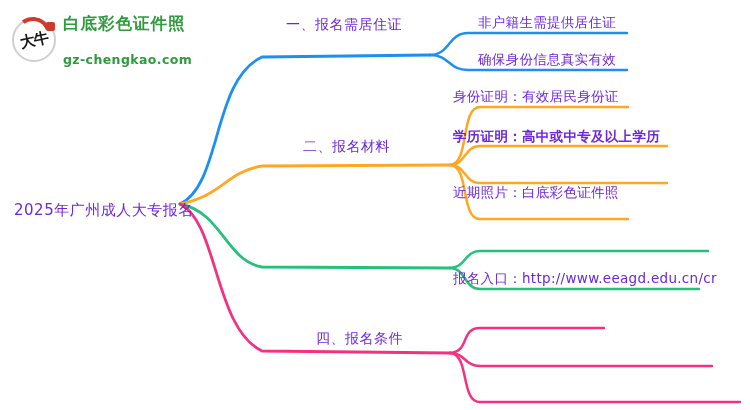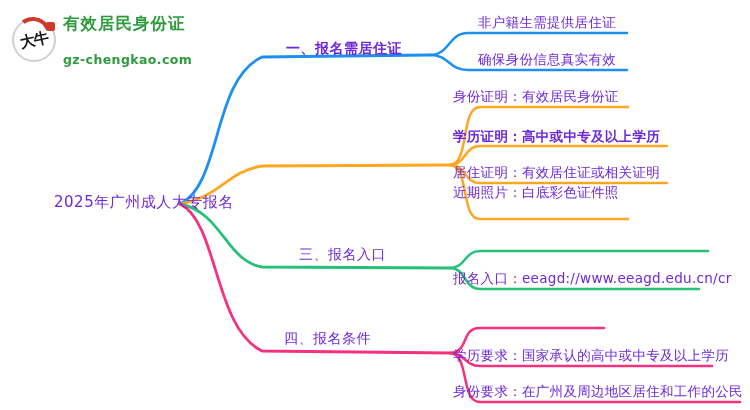--- a/index.html
+++ b/index.html
@@ -79,37 +79,34 @@
     </g>
   </svg>
 
   <div class="logo">
     <div class="logo-mark">
       <span class="red-arc"></span>
       <span class="seal"></span>
       <span class="glyph">大牛</span>
     </div>
     <div class="logo-text">
-      <div class="brand" style="color: rgb(46, 155, 60);">有效居民身份证</div>
+      <div class="brand" style="color: rgb(46, 155, 60);">白底彩色证件照</div>
       <div class="domain" style="color: rgb(46, 155, 60);">gz-chengkao.com</div>
     </div>
   </div>
 
-  <div class="txt central-title" style="left:14px; top:193px;margin-left:40px;">2025年广州成人大专报名</div>
+  <div class="txt central-title" style="left:14px; top:201px;">2025年广州成人大专报名</div>
 
-  <div class="txt branch-label" style="left:286px; top:40px;font-weight:bold;">一、报名需居住证</div>
-  <div class="txt branch-label" style="left:299px; top:246px;">三、报名入口</div>
-  <div class="txt branch-label" style="left:284px; top:330px;font-family:Liberation Mono, monospace;">四、报名条件</div>
+  <div class="txt branch-label" style="left:286px; top:16px;">一、报名需居住证</div>
+  <div class="txt branch-label" style="left:303px; top:138px;">二、报名材料</div>
+  <div class="txt branch-label" style="left:316px; top:330px;font-family:Liberation Mono, monospace;">四、报名条件</div>
 
   <div class="txt sub-item" style="left:478px; top:14px;">非户籍生需提供居住证</div>
   <div class="txt sub-item" style="left:478px; top:51px;">确保身份信息真实有效</div>
 
   <div class="txt sub-item" style="left:453px; top:88px;">身份证明：有效居民身份证</div>
   <div class="txt sub-item" style="left:453px; top:128px;font-weight:bold;">学历证明：高中或中专及以上学历</div>
-  <div class="txt sub-item" style="left:453px; top:164px;">居住证明：有效居住证或相关证明</div>
   <div class="txt sub-item" style="left:453px; top:184px;">近期照片：白底彩色证件照</div>
 
-  <div class="txt sub-item" style="left:453px; top:270px;">报名入口：eeagd://www.eeagd.edu.cn/cr</div>
+  <div class="txt sub-item" style="left:453px; top:270px;">报名入口：http://www.eeagd.edu.cn/cr</div>
 
-  <div class="txt sub-item" style="left:453px; top:347px;">学历要求：国家承认的高中或中专及以上学历</div>
-  <div class="txt sub-item" style="left:453px; top:383px;">身份要求：在广州及周边地区居住和工作的公民</div>
 
 </div>
 
 </body></html>

